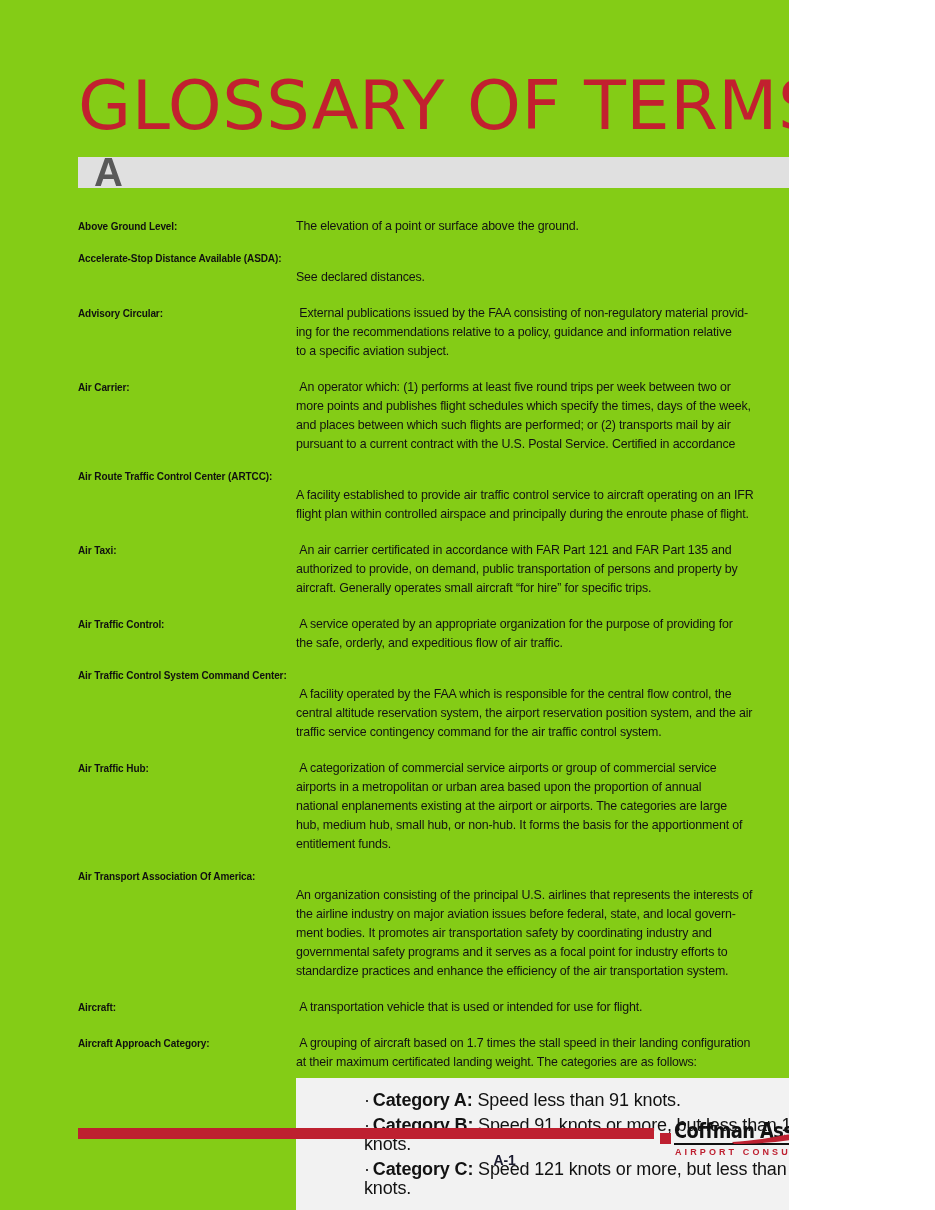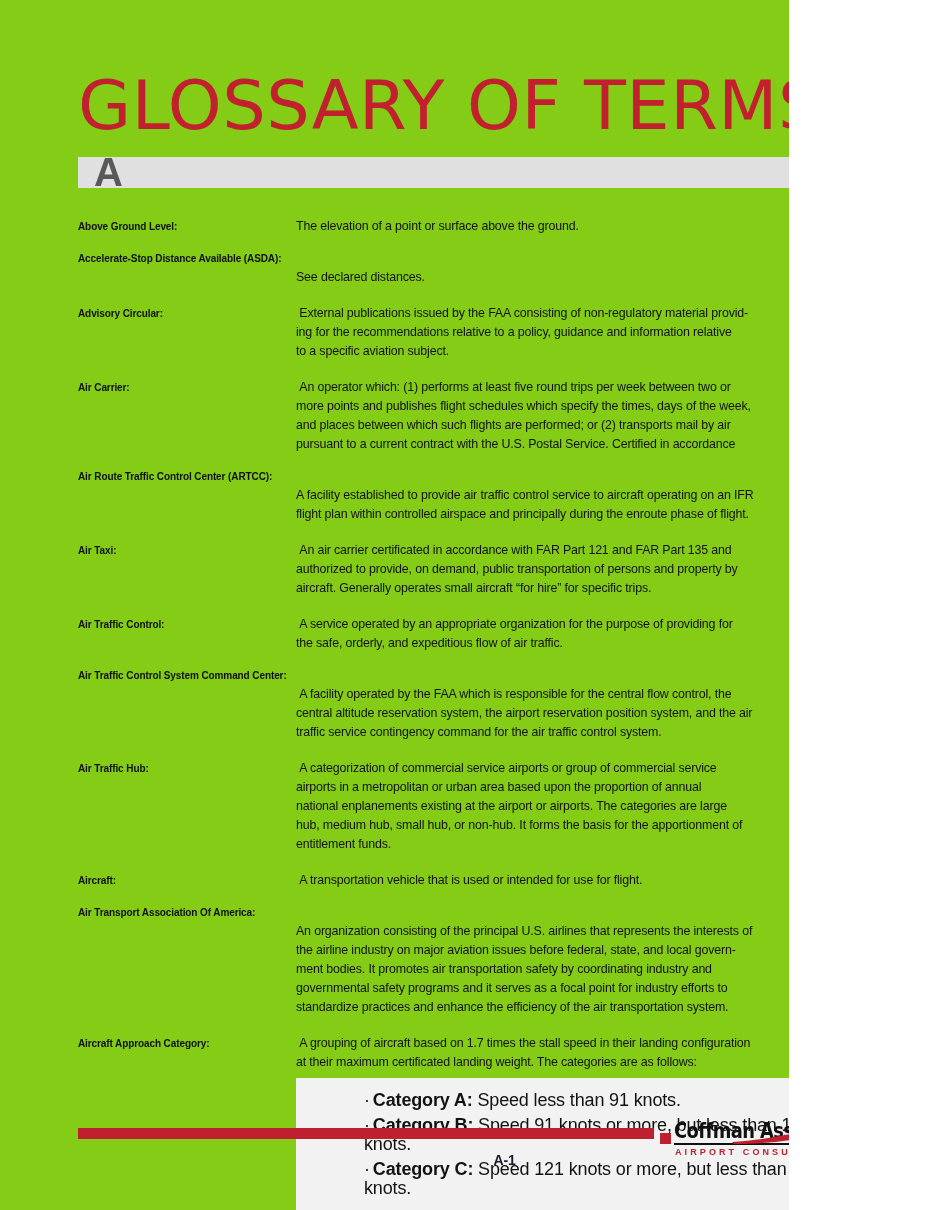--- a/index.html
+++ b/index.html
@@ -301,34 +301,34 @@
       <div class="entry inline-entry">
         <div class="entry-term">Air Traffic Hub:</div>
         <div class="entry-def">
           <span class="def-line"> A categorization of commercial service airports or group of commercial service</span>
           <span class="def-line">airports in a metropolitan or urban area based upon the proportion of annual</span>
           <span class="def-line">national enplanements existing at the airport or airports. The categories are large</span>
           <span class="def-line">hub, medium hub, small hub, or non-hub. It forms the basis for the apportionment of</span>
           <span class="def-line">entitlement funds.</span>
         </div>
       </div>
-      <div class="entry inline-entry">
-        <div class="entry-term">Aircraft:</div>
-        <div class="entry-def">
-          <span class="def-line"> A transportation vehicle that is used or intended for use for flight.</span>
-        </div>
-      </div>
       <div class="entry stacked-entry">
         <div class="entry-term">Air Transport Association Of America:</div>
         <div class="entry-def">
           <span class="def-line">An organization consisting of the principal U.S. airlines that represents the interests of</span>
           <span class="def-line">the airline industry on major aviation issues before federal, state, and local govern-</span>
           <span class="def-line">ment bodies. It promotes air transportation safety by coordinating industry and</span>
           <span class="def-line">governmental safety programs and it serves as a focal point for industry efforts to</span>
           <span class="def-line">standardize practices and enhance the efficiency of the air transportation system.</span>
+        </div>
+      </div>
+      <div class="entry inline-entry">
+        <div class="entry-term">Aircraft:</div>
+        <div class="entry-def">
+          <span class="def-line"> A transportation vehicle that is used or intended for use for flight.</span>
         </div>
       </div>
       <div class="entry inline-entry">
         <div class="entry-term">Aircraft Approach Category:</div>
         <div class="entry-def">
           <span class="def-line"> A grouping of aircraft based on 1.7 times the stall speed in their landing configuration</span>
           <span class="def-line">at their maximum certificated landing weight. The categories are as follows:</span>
         </div>
         <div class="cat-box">
           <div class="cat-item"><span class="cat-bullet">·</span><span class="cat-label">Category A:</span><span class="cat-text"> Speed less than 91 knots.</span></div>

